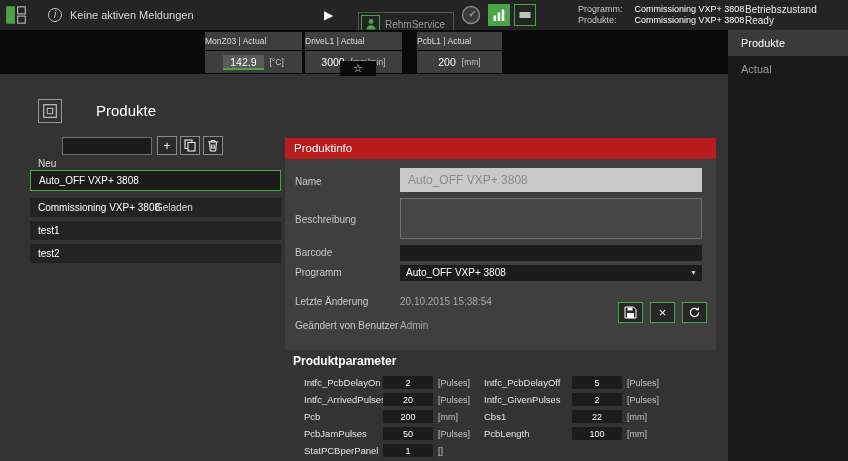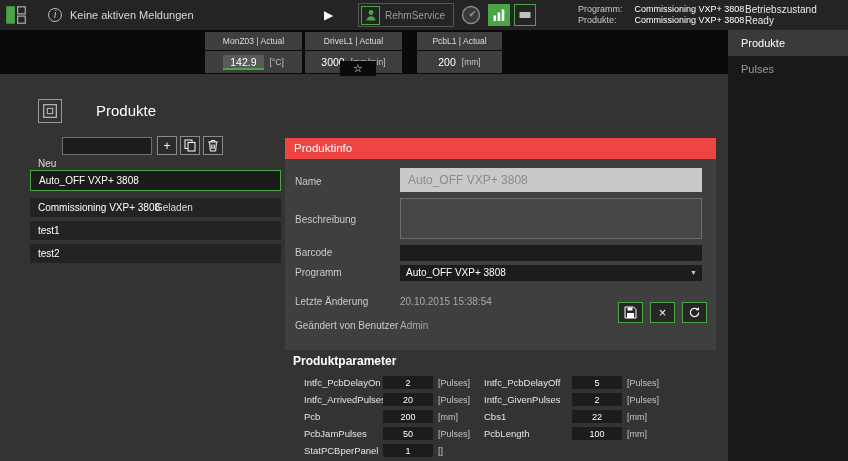--- a/index.html
+++ b/index.html
@@ -9,38 +9,38 @@
     background:#333333; font-family:"Liberation Sans","DejaVu Sans",sans-serif;
     -webkit-font-smoothing:antialiased;
   }
   
   .topbar { position:absolute; left:0; top:0; width:848px; height:30px; background:#242424; }
   .tb-appicon { position:absolute; left:4px; top:3px; width:24px; height:24px; }
   .tb-info { position:absolute; left:48px; top:8px; width:14px; height:14px; border:1px solid #bbb; border-radius:50%;
              color:#ccc; font-size:10px; text-align:center; line-height:12px; font-style:italic; }
   .tb-message { position:absolute; left:70px; top:9px; font-size:11px; color:#d8d8d8; }
   .tb-play { position:absolute; left:318px; top:7px; color:#fff; font-size:12px; background:none; border:none; cursor:pointer; }
-  .tb-service { position:absolute; left:358px; top:3px; width:96px; height:24px; border:1px solid #555;
+  .tb-service { position:absolute; left:358px; top:12px; width:96px; height:24px; border:1px solid #555;
                 display:flex; align-items:center; gap:5px; padding-left:2px; cursor:pointer; background:#242424; }
   .tb-person { width:19px; height:19px; border:1px solid #4aa546; display:flex; align-items:center; justify-content:center; }
   .tb-service-label { font-size:10px; color:#9a9a9a; }
   .tb-gauge { position:absolute; left:460px; top:4px; width:22px; height:22px; cursor:pointer; }
   .tb-chart { position:absolute; left:488px; top:4px; width:22px; height:22px; background:#4aa546;
               display:flex; align-items:center; justify-content:center; cursor:pointer; border:none; padding:0; }
   .tb-machine { position:absolute; left:514px; top:4px; width:22px; height:22px; border:1px solid #4aa546;
                 display:flex; align-items:center; justify-content:center; cursor:pointer; background:#242424; }
   .tb-program { position:absolute; left:578px; top:4px; font-size:9px; line-height:11px; }
   .tb-program .lbl { display:inline-block; width:54px; color:#c8c8c8; }
   .tb-program .val { color:#fff; }
   .tb-state { position:absolute; left:745px; top:4px; font-size:10px; line-height:11px; color:#e8e8e8; }
   
   .statusbar { position:absolute; left:0; top:30px; width:728px; height:44px; background:#0a0a0a; }
   .tile { position:absolute; top:2px; width:97px; }
   .tile.t0 { left:205px; } .tile.t1 { left:305px; } .tile.t2 { left:405px;padding-left:12px; }
-  .tile-head { height:18px; background:#3e3e3e; color:#ddd; font-size:8.5px; text-align:center; line-height:18px; }
+  .tile-head { height:18px; background:#3e3e3e; color:#ddd; font-size:8.5px; text-align:left; line-height:18px; }
   .tile-val { margin-top:1px; height:22px; background:#3e3e3e; display:flex; align-items:center; justify-content:center;
               gap:6px; color:#fff; font-size:10.5px; }
   .tile-val .vbox { background:#5a5a5a; border-bottom:2px solid #4aa546; padding:1px 7px 0 7px; cursor:text; }
   .tile-val .unit { color:#c4c4c4; font-size:8.5px; }
   .star-tab { position:absolute; left:340px; top:31px; width:36px; height:15px; background:#0a0a0a; border:none;
               color:#e0e0e0; font-size:11px; line-height:13px; text-align:center; padding:0; cursor:pointer; }
   
   .sidebar { position:absolute; right:0; top:30px; width:120px; height:431px; background:#191919; }
   .side-item { height:26px; line-height:26px; padding-left:13px; font-size:11px; color:#9b9b9b; cursor:pointer; }
   .side-item.active { background:#3a3a3a; color:#fff; }
@@ -56,21 +56,21 @@
   .tool-btn { position:absolute; top:62px; width:20px; height:19px; background:#2b2b2b; border:1px solid #8a8a8a;
               color:#fff; display:flex; align-items:center; justify-content:center; font-size:12px; padding:0; cursor:pointer; }
   .tool-btn.b0 { left:157px; } .tool-btn.b1 { left:180px; } .tool-btn.b2 { left:203px; }
   .plist { position:absolute; left:30px; top:96px; width:251px; }
   .p-item { position:relative; height:19px; line-height:19px; background:#232323; margin-bottom:4px;
             color:#fff; font-size:10px; padding-left:8px; cursor:pointer; }
   .p-item.selected { background:#1b1b1b; border:1px solid #4aa546; height:21px; margin-bottom:7px; }
   .p-status { position:absolute; left:125px; top:0; color:#ddd; }
   
   .panel { position:absolute; left:285px; top:64px; width:431px; height:212px; background:#3f3f3f; }
-  .panel-head { height:21px; background:#ef4444; color:#fff; font-size:11.5px; line-height:21px; padding-left:9px; }
+  .panel-head { height:21px; background:#b91c1c; color:#fff; font-size:11.5px; line-height:21px; padding-left:9px; }
   .f-label { position:absolute; left:10px; font-size:10px; color:#c9c9c9;text-align:center; }
   .name-box { position:absolute; left:115px; top:30px; width:302px; height:24px; background:#c9c9c9;
               color:#8a8a8a; font-size:12px; line-height:24px; padding-left:8px; }
   .desc-area { position:absolute; left:115px; top:60px; width:302px; height:41px; background:#464646;
                border:1px solid #6e6e6e; resize:none; color:#fff; font-size:10px; }
   .barcode-input { position:absolute; left:115px; top:107px; width:302px; height:16px; background:#1c1c1c;
                    border:none; color:#fff; font-size:10px; padding:0 5px; }
   .prog-select { position:absolute; left:115px; top:127px; width:302px; height:16px; background:#1c1c1c;
                  color:#fff; font-size:10px; line-height:16px; padding-left:6px; cursor:pointer; }
   .prog-caret { position:absolute; right:5px; top:0; font-size:7px; color:#ccc; line-height:16px; }
@@ -171,21 +171,21 @@
       <div class="tile-val">
         <span>200</span>
         <span class="unit">[mm]</span>
       </div>
     </div>
     <button class="star-tab">☆</button>
   </div>
 
   <div class="sidebar">
     <div class="side-item active">Produkte</div>
-    <div class="side-item">Pulses</div>
+    <div class="side-item">Actual</div>
   </div>
 
   <div class="main">
 
     <div class="title-icon">
       <svg width="18" height="18" viewBox="0 0 20 20">
         <rect x="3" y="3" width="14" height="14" fill="none" stroke="#ccc" stroke-width="1.2"></rect>
         <rect x="7" y="7" width="6" height="6" fill="none" stroke="#ccc" stroke-width="1"></rect>
       </svg>
     </div>

